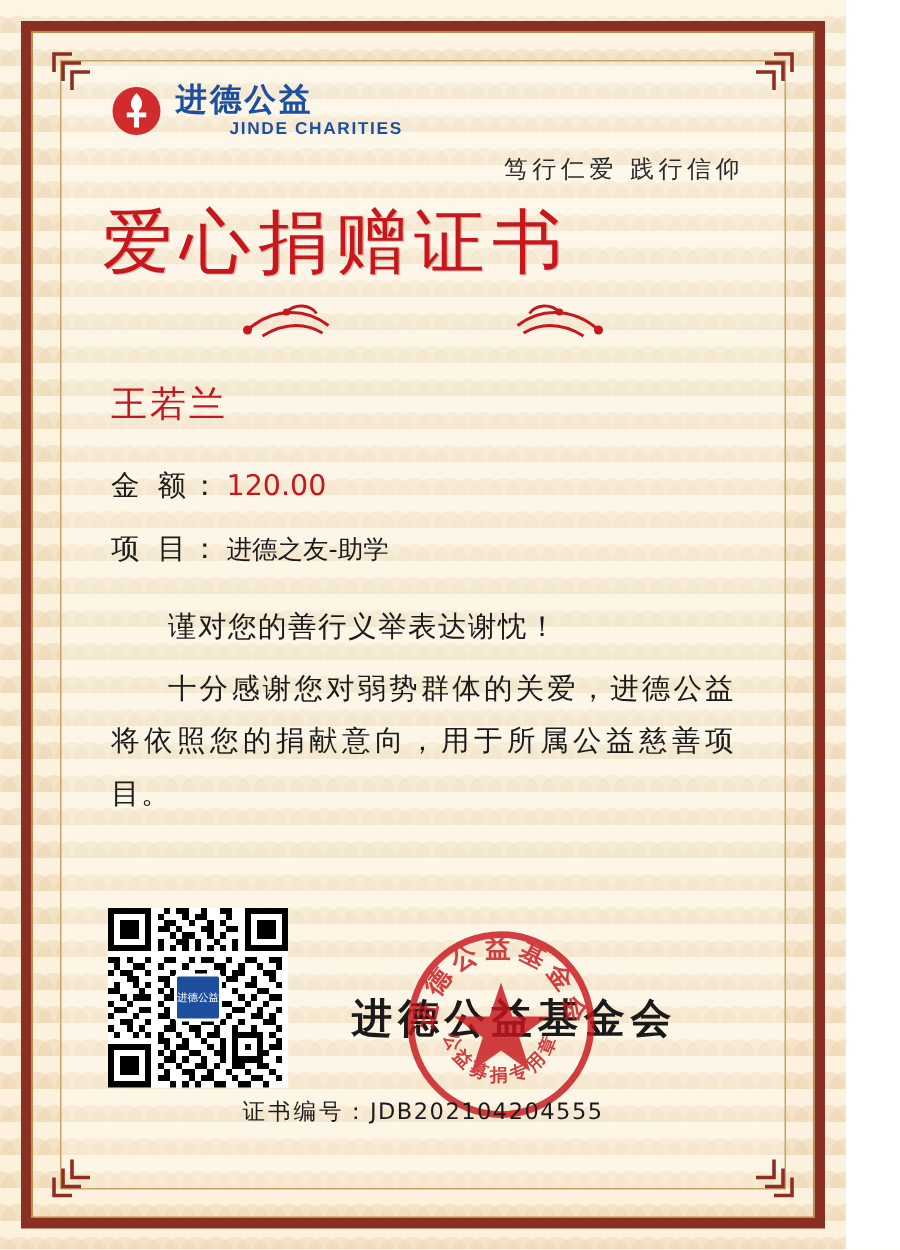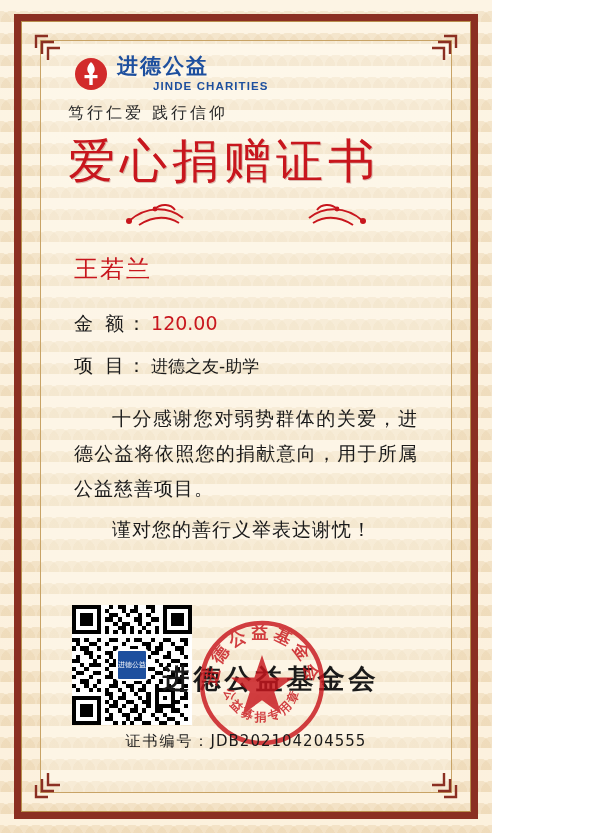--- a/index.html
+++ b/index.html
@@ -10,21 +10,21 @@
     width: 600px;
     height: 833px;
     font-family: "Liberation Sans", sans-serif;
     background: #ffffff;
     overflow: hidden;
   }
 
   
   .certificate {
     position: relative;
-    width: 492px;
+    width: 564px;
     height: 833px;
     box-sizing: border-box;
     background:
       linear-gradient(180deg, #fdf6e6 0%, #fbf1dc 40%, #fbeed6 100%);
     overflow: hidden;
   }
 
   
   .wave-bg {
     position: absolute;
@@ -108,21 +108,21 @@
     font-family: "Liberation Sans", sans-serif;
     font-size: 11.5px;
     font-weight: bold;
     color: #1d4f9e;
     letter-spacing: 1.1px;
     margin-left: 36px;
   }
 
   
   .motto {
-    text-align: left;
+    text-align: right;
     margin-top: 10px;
     font-family: "DejaVu Sans", sans-serif;
     font-size: 16px;
     color: #2a2a2a;
     letter-spacing: 3px;
   }
   .main-title {
     text-align: left;
     margin-top: 6px;
     font-family: "DejaVu Sans", sans-serif;
@@ -380,22 +380,22 @@
         <span class="field-label">金 额：</span>
         <span class="field-value amount">120.00</span>
       </div>
       <div class="field-row">
         <span class="field-label">项 目：</span>
         <span class="field-value small">进德之友-助学</span>
       </div>
     </div>
 
     <div class="body-text">
+      <p>谨对您的善行义举表达谢忱！</p>
       <p>十分感谢您对弱势群体的关爱，进德公益将依照您的捐献意向，用于所属公益慈善项目。</p>
-      <p>谨对您的善行义举表达谢忱！</p>
     </div>
 
     <div class="footer">
 
       <div class="qr">
         <svg width="120" height="120" viewBox="0 0 29 29" shape-rendering="crispEdges">
           <rect width="29" height="29" fill="#ffffff"></rect>
           <g fill="#000000">
 
             <path d="M0 0h7v7h-7z"></path>

